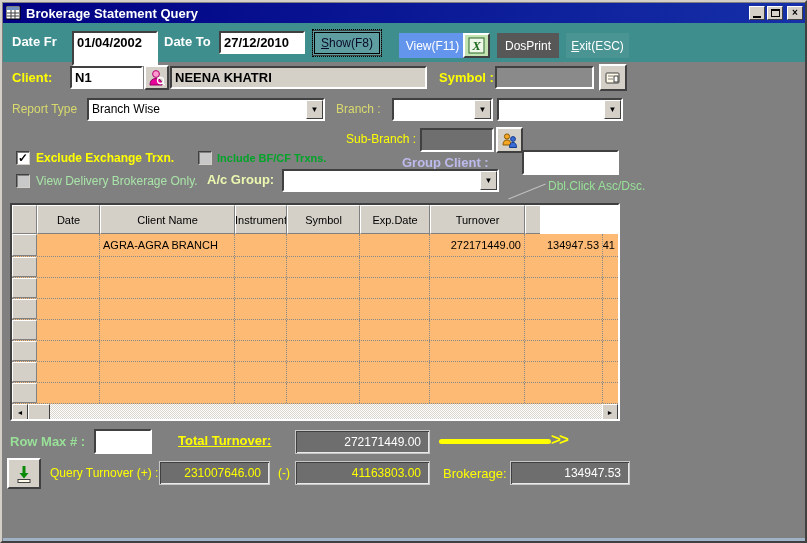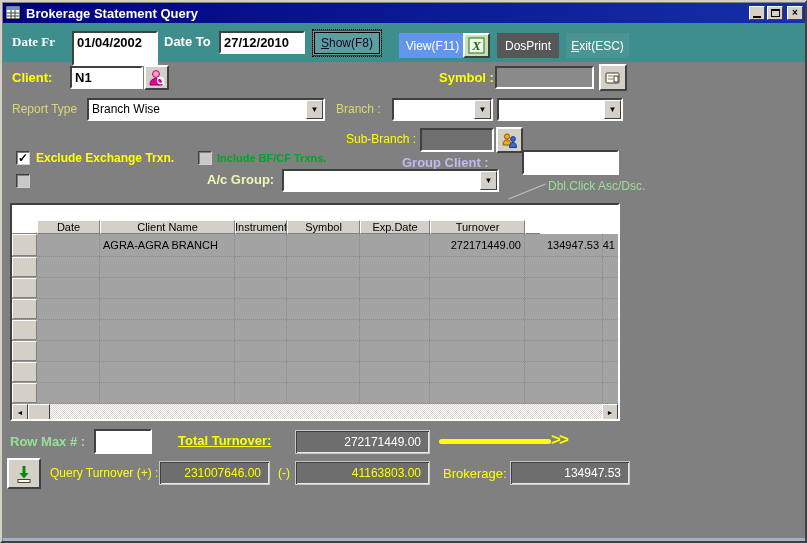--- a/index.html
+++ b/index.html
@@ -88,27 +88,27 @@
 
   .darkbox { position:absolute; background:var(--box_dark);
     border:1px solid #C8C8C8;
     box-shadow:inset 1px 1px 0 #404040, inset -1px -1px 0 #E8E8E8;
     font-size:12px; display:flex; align-items:center; }
   .darkbox .val { width:100%; text-align:right; padding-right:8px; }
 
   
   .grid { position:absolute; left:8px; top:201px; width:610px; height:218px;
     background:#fff; display:flex; flex-direction:column; overflow:hidden; }
-  .ghead { display:flex; height:29px; flex:none;align-items:flex-end; }
+  .ghead { display:flex; height:29px; flex:none; }
   .hcell { background:var(--face_gray); color:#000; font-size:11px;
     display:flex; align-items:center; justify-content:center;
     border-top:1px solid #fff; border-left:1px solid #fff;
     border-right:1px solid #808080; border-bottom:1px solid #808080;
     flex:none; overflow:hidden; white-space:nowrap; }
-  .grow { display:flex; height:21px; flex:none; border-bottom:1px dotted #8a8a8a; background:#a3a3a3; }
+  .grow { display:flex; height:21px; flex:none; border-bottom:1px dotted #8a8a8a; background:#fdba74; }
   .grow.first { height:23px; }
   .gcell { flex:none; font-size:11px; color:#000; overflow:hidden; white-space:nowrap;
     border-right:1px dotted #8a8a8a; display:flex; align-items:center; padding:0 3px; }
   .gcell.sel { background:var(--face_gray); border-right:1px solid #808080;
     border-top:1px solid #fff; border-left:1px solid #fff; border-bottom:1px solid #808080; }
   .gcell.r { justify-content:flex-end; }
   .gcell.c { justify-content:center; }
   .w0{width:25px}.w1{width:63px}.w2{width:135px}.w3{width:52px}.w4{width:73px}
   .w5{width:70px}.w6{width:95px}.w7{width:78px}.w8{width:15px; border-right:none;}
 
@@ -151,21 +151,21 @@
     <div class="win-btn">
         <div class="max-glyph"></div>
       </div>
     <div class="win-btn close">
         <span>×</span>
       </div>
   </div>
 
   <div class="topstrip"></div>
 
-  <span class="lbl white" style="left:10px; top:32px;font-family:Liberation Serif, serif;">Date Fr</span>
+  <span class="lbl white" style="left:10px; top:32px;">Date Fr</span>
   <div class="field sunken" style="left:70px; top:29px; width:86px; height:35px;">01/04/2002</div>
   <span class="lbl white" style="left:162px; top:32px;">Date To</span>
   <div class="field sunken" style="left:217px; top:29px; width:86px; height:23px;">27/12/2010</div>
 
   <div class="btn show-btn" style="left:310px; top:28px; width:70px; height:26px;">
     <span class="inner"><span class="u">S</span><span>how(F8)</span></span>
   </div>
   <div class="btn view-btn" style="left:397px; top:31px; width:67px; height:25px;">
     <span>View(F11)</span>
   </div>
@@ -185,20 +185,21 @@
   <span class="lbl yellow" style="left:10px; top:68px;">Client:</span>
   <div class="field sunken" style="left:68px; top:64px; width:73px; height:23px;">N1</div>
   <div class="iconbtn raised" style="left:142px; top:63px; width:25px; height:25px;">
     <svg width="17" height="17">
       <circle cx="8" cy="5" r="3.4" fill="#FF9BD0" stroke="#B0006C"></circle>
       <path d="M2 16 Q2 9.5 8 9.5 Q14 9.5 14 16 Z" fill="#E8009A" stroke="#90005E"></path>
       <circle cx="12.5" cy="11.5" r="3" fill="none" stroke="#ffffff" stroke-width="1.3"></circle>
       <line x1="14.5" y1="13.8" x2="16.5" y2="16" stroke="#ffffff" stroke-width="1.5"></line>
     </svg>
   </div>
+  <div class="field sunken" style="left:168px; top:64px; width:257px; height:23px; background:var(--face_gray);">NEENA KHATRI</div>
   <span class="lbl yellow" style="left:437px; top:68px;">Symbol :</span>
   <div class="field sunken" style="left:493px; top:64px; width:99px; height:23px; background:#8A8A8A;"></div>
   <div class="iconbtn raised" style="left:597px; top:62px; width:28px; height:27px;">
     <svg width="18" height="16">
       <rect x="2" y="3" width="13" height="10" rx="1" fill="#fffbe8" stroke="#404040"></rect>
       <rect x="10" y="6" width="4" height="6" fill="#fff" stroke="#404040"></rect>
       <line x1="4" y1="6" x2="9" y2="6" stroke="#808080"></line>
       <line x1="4" y1="9" x2="9" y2="9" stroke="#808080"></line>
     </svg>
   </div>
@@ -231,20 +232,21 @@
 
   <div class="checkbox" style="left:14px; top:149px;">✓</div>
   <span class="lbl yellow" style="left:34px; top:149px; font-size:12px;">Exclude Exchange Trxn.</span>
   <div class="checkbox dim" style="left:196px; top:149px;"></div>
   <span class="lbl green" style="left:215px; top:150px; font-size:11px;">Include BF/CF Trxns.</span>
 
   <span class="lbl lav" style="left:400px; top:153px;">Group Client :</span>
   <div class="field sunken" style="left:520px; top:148px; width:97px; height:25px;"></div>
 
   <div class="checkbox dim" style="left:14px; top:172px;"></div>
+  <span class="lbl lgreen" style="left:34px; top:172px; font-size:12px; font-weight:normal;">View Delivery Brokerage Only.</span>
   <span class="lbl pyg" style="left:205px; top:170px;">A/c Group:</span>
   <div class="dd sunken" style="left:280px; top:167px; width:217px; height:23px;">
     <span class="txt"></span>
     <span class="arrow">▼</span>
   </div>
   <div class="callout" style="left:505px; top:189px;"></div>
   <span class="lbl pgreen" style="left:546px; top:177px; font-size:12px; font-weight:normal;">Dbl.Click Asc/Dsc.</span>
 
   <div class="grid sunken">
     <div class="ghead">

